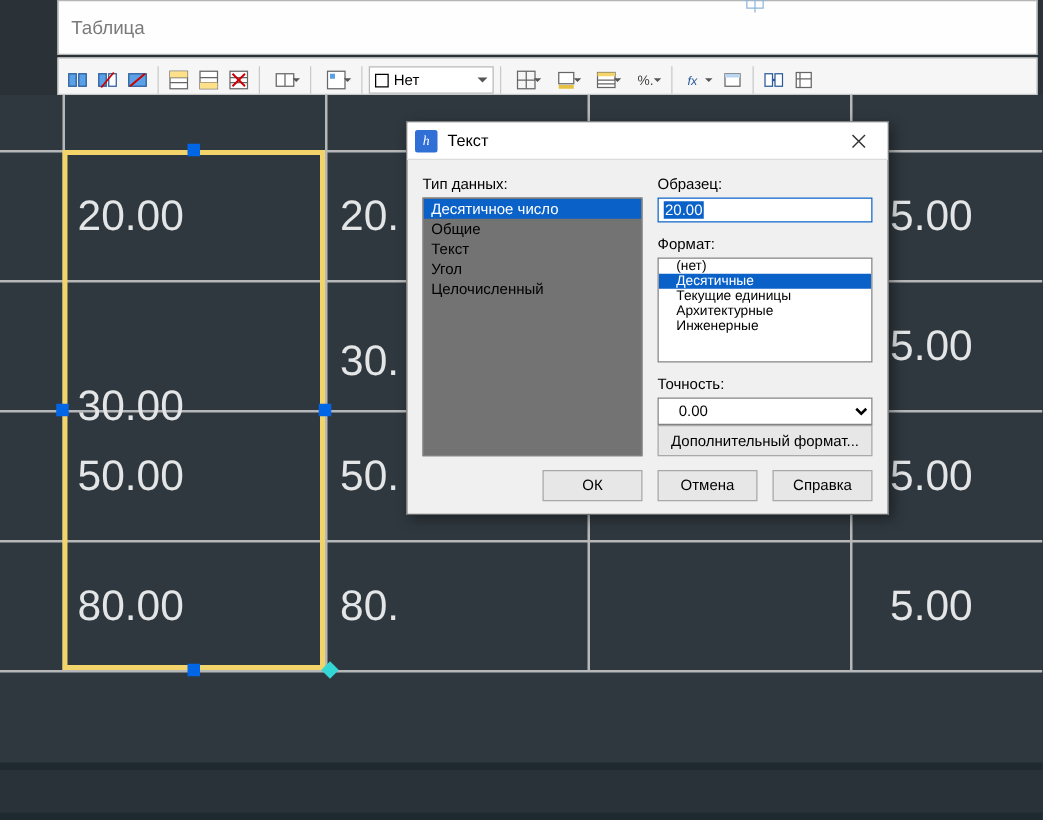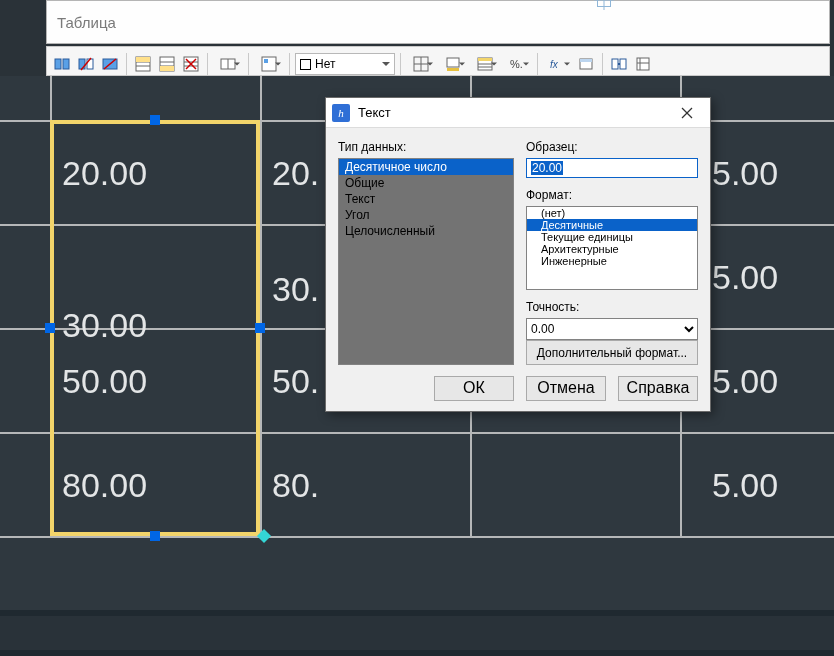--- a/index.html
+++ b/index.html
@@ -146,39 +146,39 @@
 
   .format-list {
     border:1px solid #828282; background:#fff;
     height:84px; overflow-y:scroll; margin-bottom:10px;
   }
   .format-list .item { padding:0 14px; white-space:nowrap; cursor:default; font-size:11px; }
   .format-list .item.selected { background:#0a62c9; color:#fff; }
 
   .precision-row select {
     width:100%; height:22px; border:1px solid #828282; background:#fff;
-    font-family:inherit; font-size:12px;
+    font-family:inherit; font-size:12px;padding-left:12px;
   }
 
   .extra-btn {
     margin-top:auto;
     height:25px; border:1px solid #a9a9a9; background:#e7e7e7;
     cursor:pointer; font-family:inherit; font-size:12px;
     white-space:nowrap; overflow:hidden;
     padding:0 4px;
   }
 
   .dlg-buttons {
     height:46px; display:flex; gap:12px; justify-content:flex-end;
     align-items:center; padding:0 12px;
   }
   .dlg-buttons button {
     width:80px; height:25px;
     border:1px solid #a9a9a9; background:#e7e7e7;
-    cursor:pointer; font-family:inherit; font-size:16px;
+    cursor:pointer; font-family:inherit; font-size:12px;
   }
 
   .app-icon {
     width:18px;height:18px;background:#2f6fd6;border-radius:2px;
     display:flex;align-items:center;justify-content:center;color:#fff;
     font-style:italic;font-size:11px;font-family:Georgia,serif;
   }
 
   
   .crosshair {

